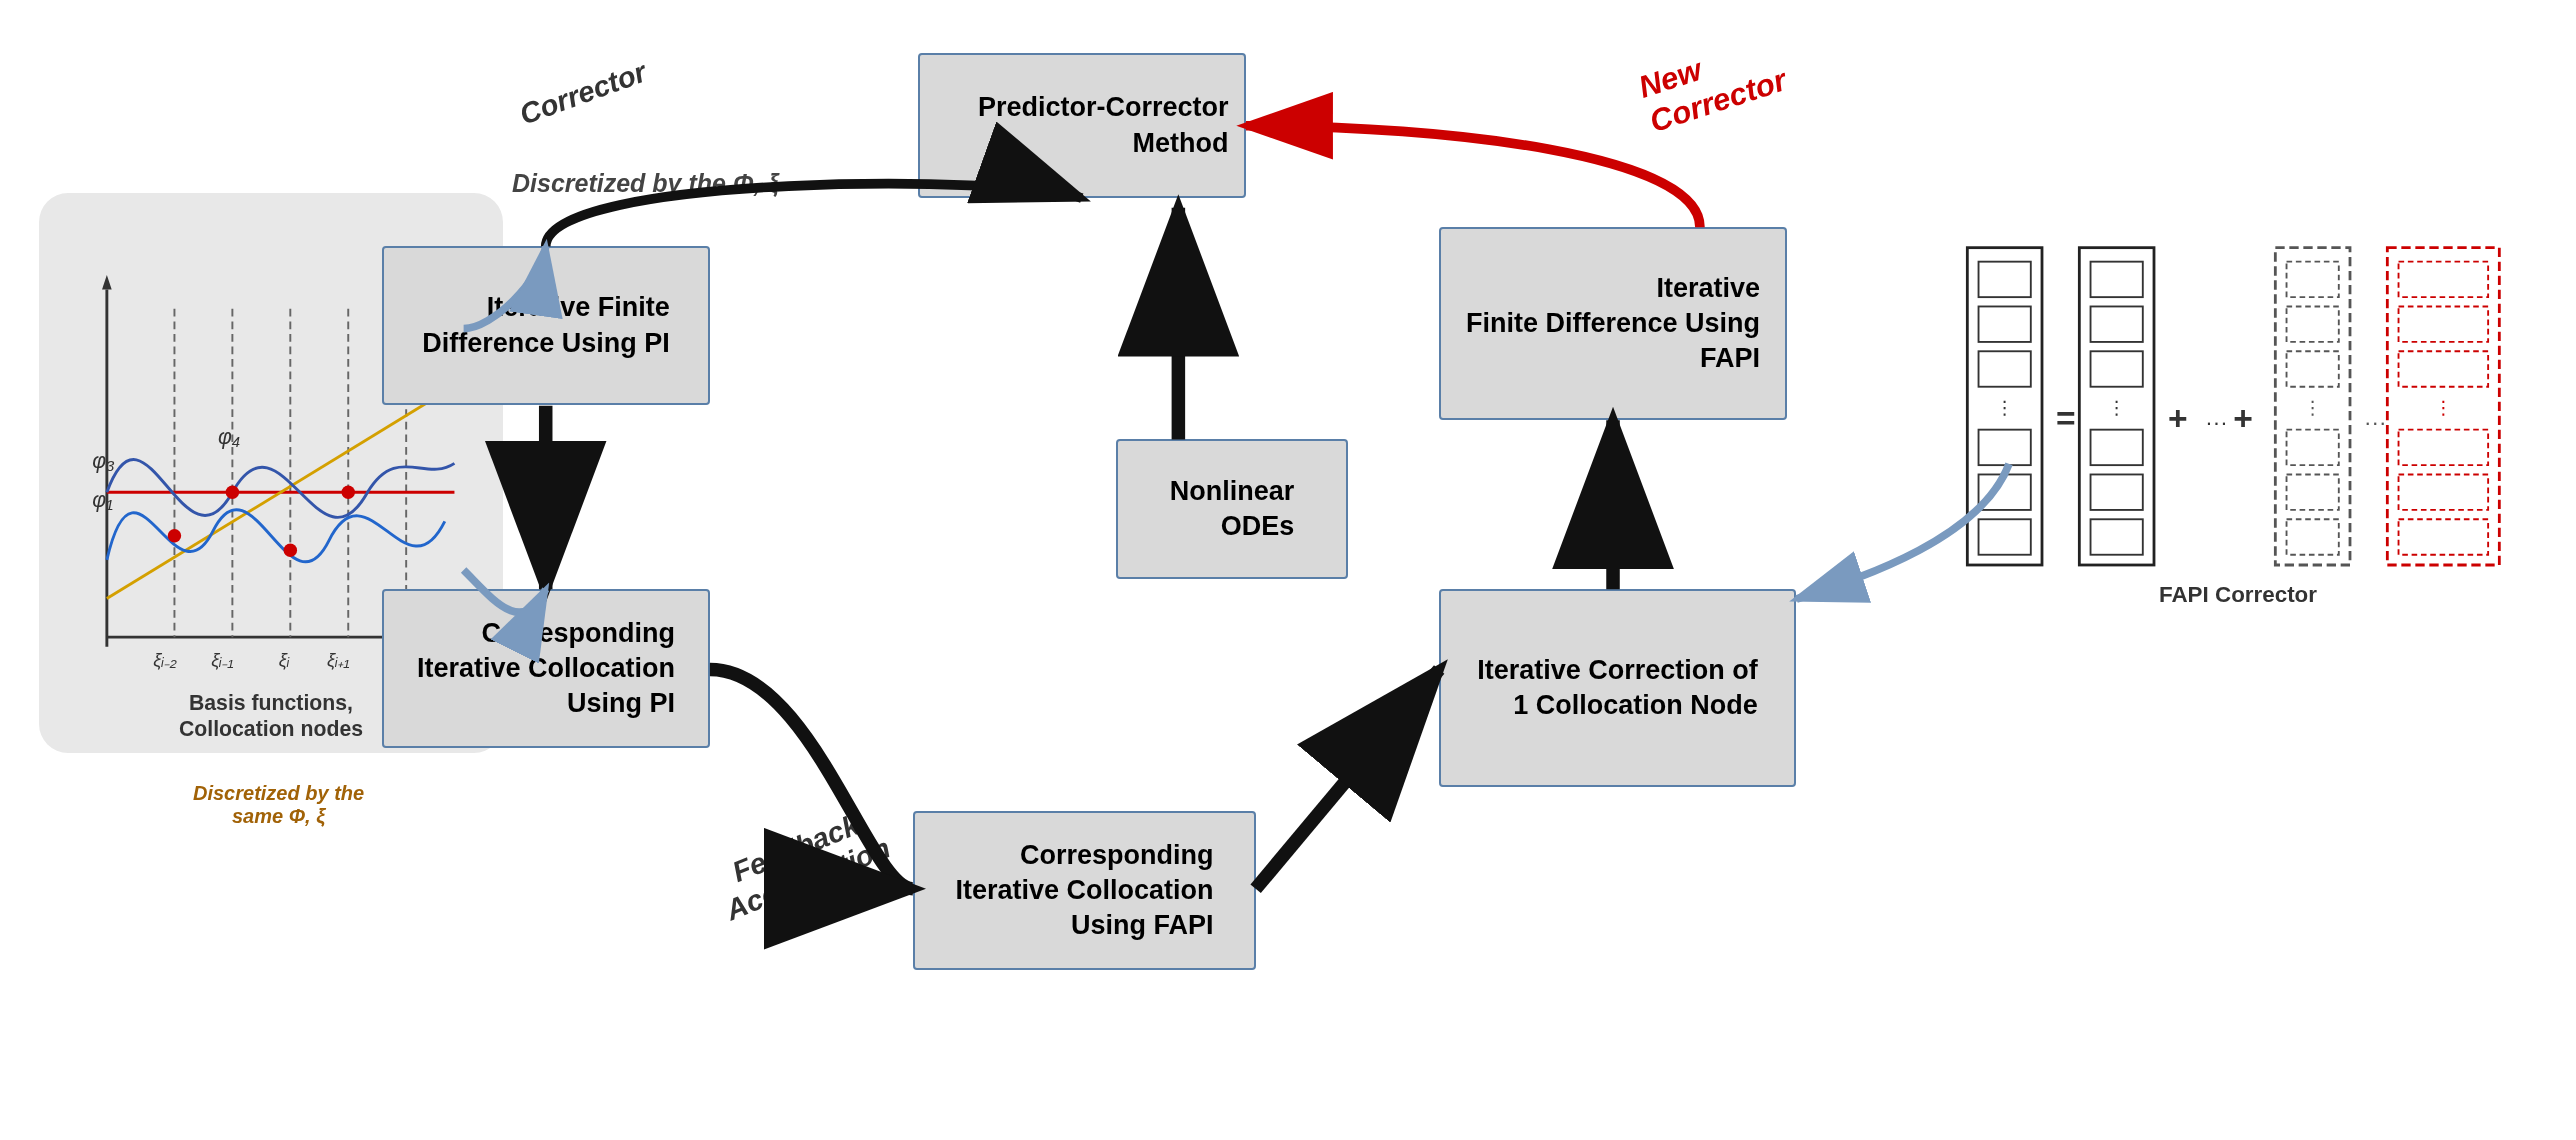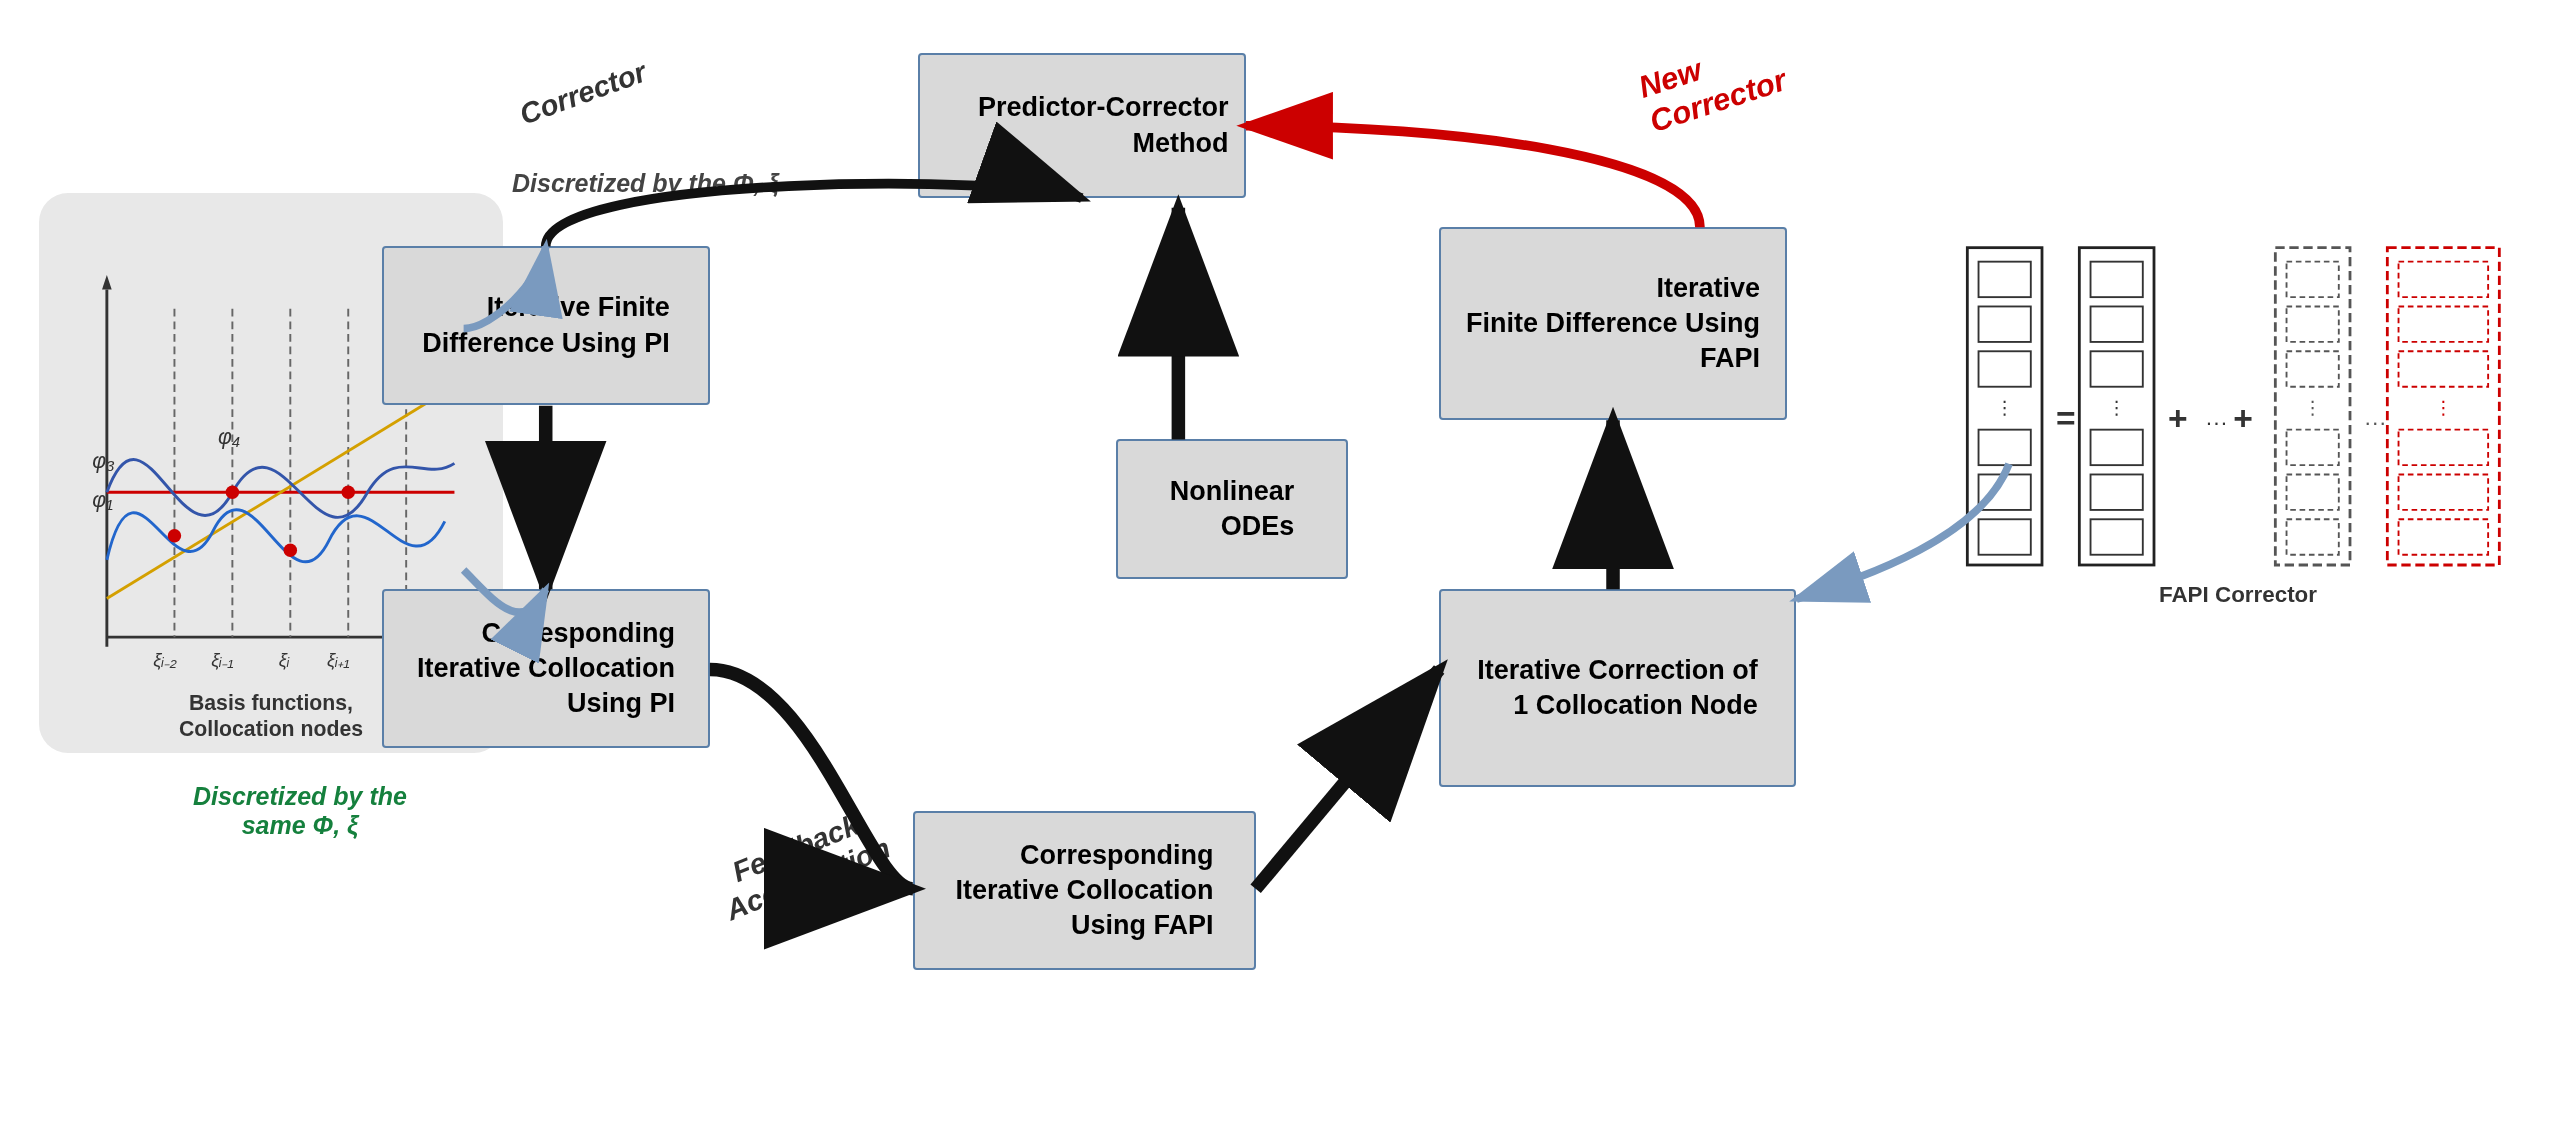--- a/index.html
+++ b/index.html
@@ -208,21 +208,21 @@
       <text x="300" y="400" font-size="24" font-weight="bold" fill="#333" text-anchor="middle">FAPI Corrector</text>
     </svg>
   </div>
 
   <div style="position:absolute; left:1642px; top:48px; transform:rotate(-18deg); font-size:31px; font-weight:bold; color:#cc0000; font-style:italic;">New<br>Corrector</div>
 
   <div style="position:absolute; left:517px; top:77px; transform:rotate(-20deg); font-size:29px; font-weight:bold; color:#333; font-style:italic;">Corrector</div>
 
   <div style="position:absolute; left:512px; top:169px; font-size:25px; font-weight:bold; color:#444; font-style:italic;">Discretized by the Φ, ξ</div>
 
-  <div style="position:absolute; left:193px; top:782px; font-size:25px; font-weight:bold; color:#15803d; font-style:italic; text-align:center;">Discretized by the<br>same Φ, ξ</div>
+  <div style="position:absolute; left:193px; top:782px; font-size:20px; font-weight:bold; color:#a16207; font-style:italic; text-align:center;">Discretized by the<br>same Φ, ξ</div>
 
   <div style="position:absolute; left:715px; top:831px; transform:rotate(-22deg); font-size:29px; font-weight:bold; color:#333; font-style:italic; text-align:center;">Feedback<br>Acceleration</div>
 
   <svg class="arrows-svg" xmlns="http://www.w3.org/2000/svg" viewBox="0 0 2667 1181" width="2576" height="1141">
     <defs>
 
       <marker id="arrow-black" markerWidth="10" markerHeight="7" refX="9" refY="3.5" orient="auto">
         <polygon points="0 0, 10 3.5, 0 7" fill="#111"></polygon>
       </marker>
 

